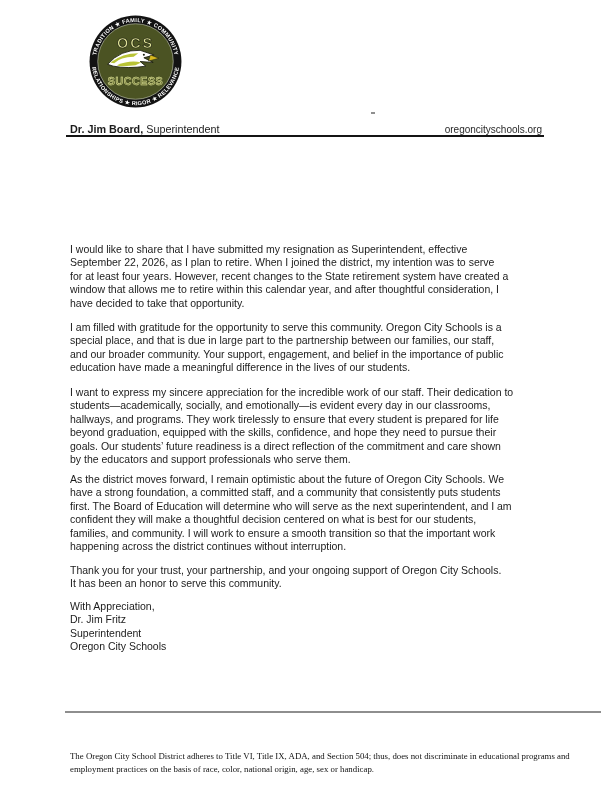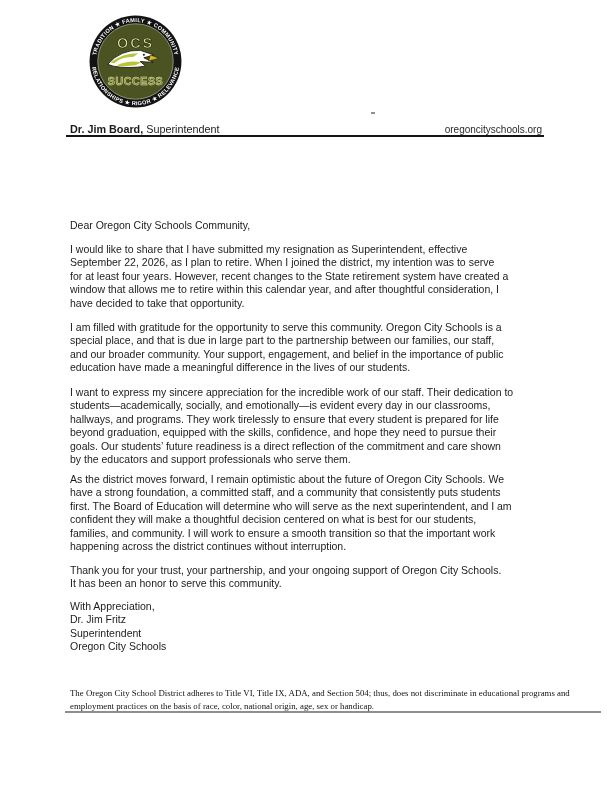--- a/index.html
+++ b/index.html
@@ -72,21 +72,21 @@
     position: absolute;
     left: 65px;
     top: 711px;
     width: 536px;
     height: 2px;
     background: #8e8e8e;
   }
   .footer-text {
     position: absolute;
     left: 70px;
-    top: 687px;
+    top: 750px;
     width: 528px;
     font-family: "Liberation Serif", serif;
     font-size: 8.8px;
     line-height: 12.8px;
     white-space: pre-wrap;
     color: #111;
   }
 </style>
 </head>
 <body>
@@ -120,21 +120,20 @@
   </div>
 
 
   <div class="masthead">
     <span><span class="name">Dr. Jim Board,</span><span class="role">Superintendent</span></span>
     <span class="site">oregoncityschools.org</span>
   </div>
   <div class="masthead-rule"></div>
   <div class="speck"></div>
 
-  <div class="body-text t-salutation">Dear Oregon City Schools Community,</div>
   <div class="body-text t-p1">I would like to share that I have submitted my resignation as Superintendent, effective
 September 22, 2026, as I plan to retire. When I joined the district, my intention was to serve
 for at least four years. However, recent changes to the State retirement system have created a
 window that allows me to retire within this calendar year, and after thoughtful consideration, I
 have decided to take that opportunity.</div>
   <div class="body-text t-p2">I am filled with gratitude for the opportunity to serve this community. Oregon City Schools is a
 special place, and that is due in large part to the partnership between our families, our staff,
 and our broader community. Your support, engagement, and belief in the importance of public
 education have made a meaningful difference in the lives of our students.</div>
   <div class="body-text t-p3">I want to express my sincere appreciation for the incredible work of our staff. Their dedication to

